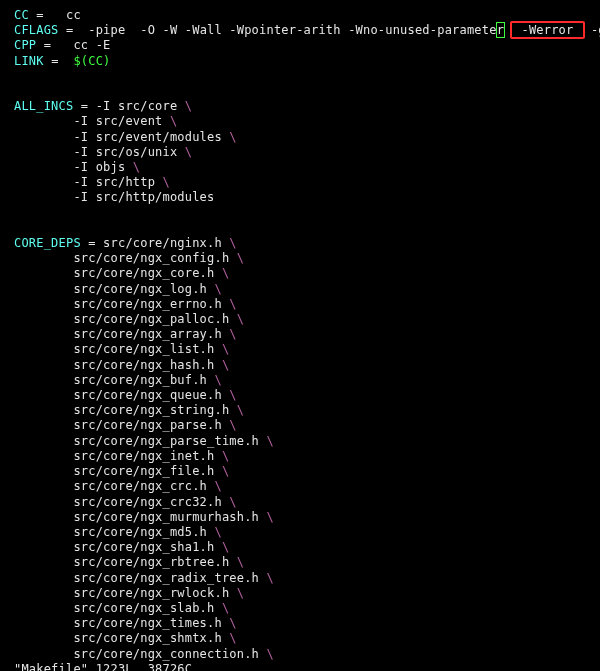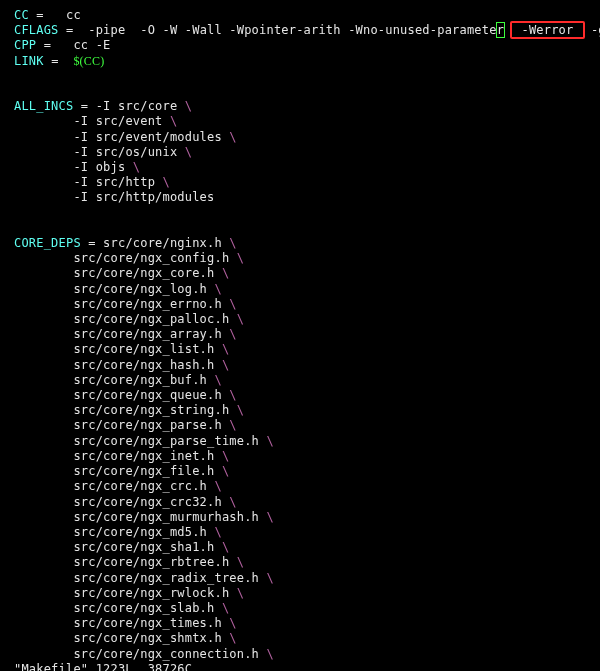--- a/index.html
+++ b/index.html
@@ -15,21 +15,21 @@
     font-size: 12px;
     line-height: 15.2px;
     color: #e5e5e5;
     margin: 0;
     padding: 8px 0 0 14px;
     white-space: pre;
     letter-spacing: 0.2px;
   }
   .cyan  { color: #5ffff2; }
   .mag   { color: #b362a0; }
-  .green { color: #3eff3e; font-family: Liberation Serif, serif; }
+  .green { color: #3eff3e; }
   .cur {
     border: 1px solid #3eff3e;
     color: #e5e5e5;
     padding: 0;
     margin-left: -1px;
     margin-right: -1px;
   }
   .hlbox {
     border: 2px solid #ff2b2b;
     border-radius: 2px;

